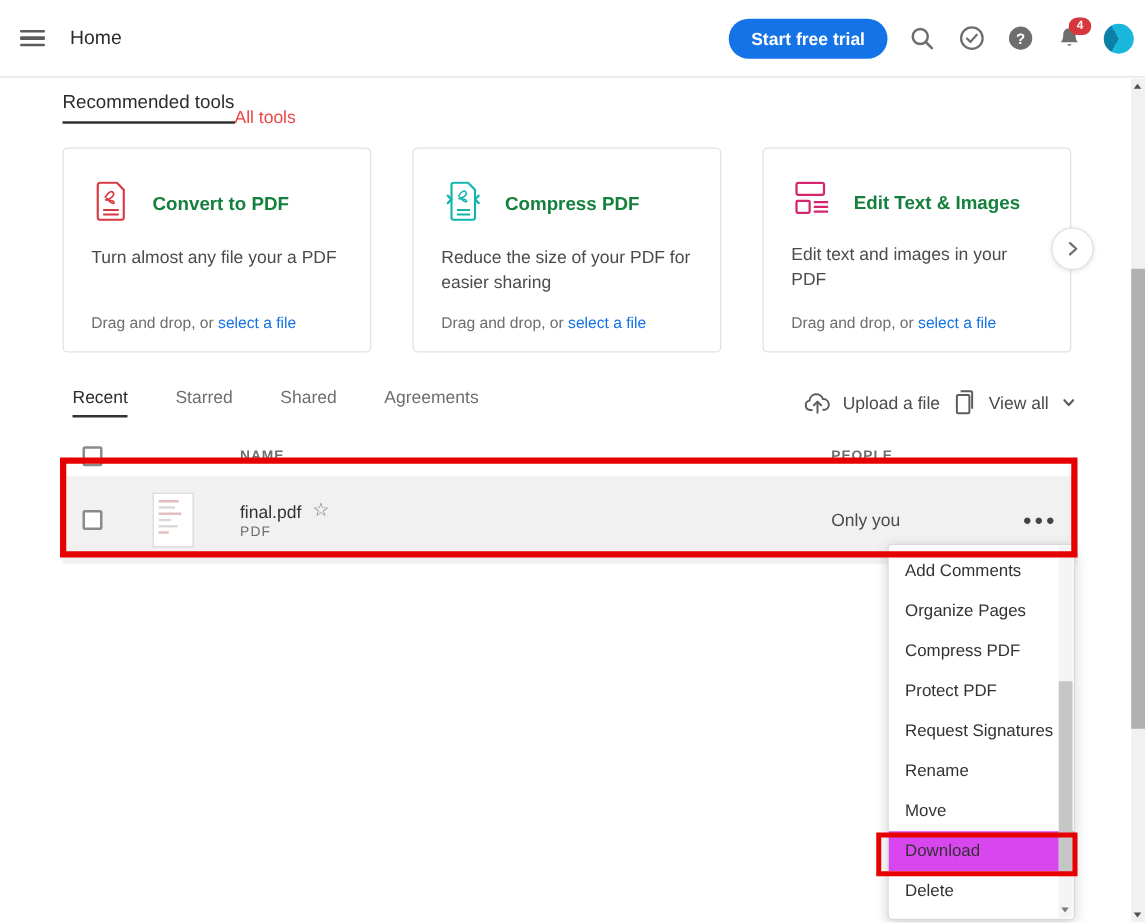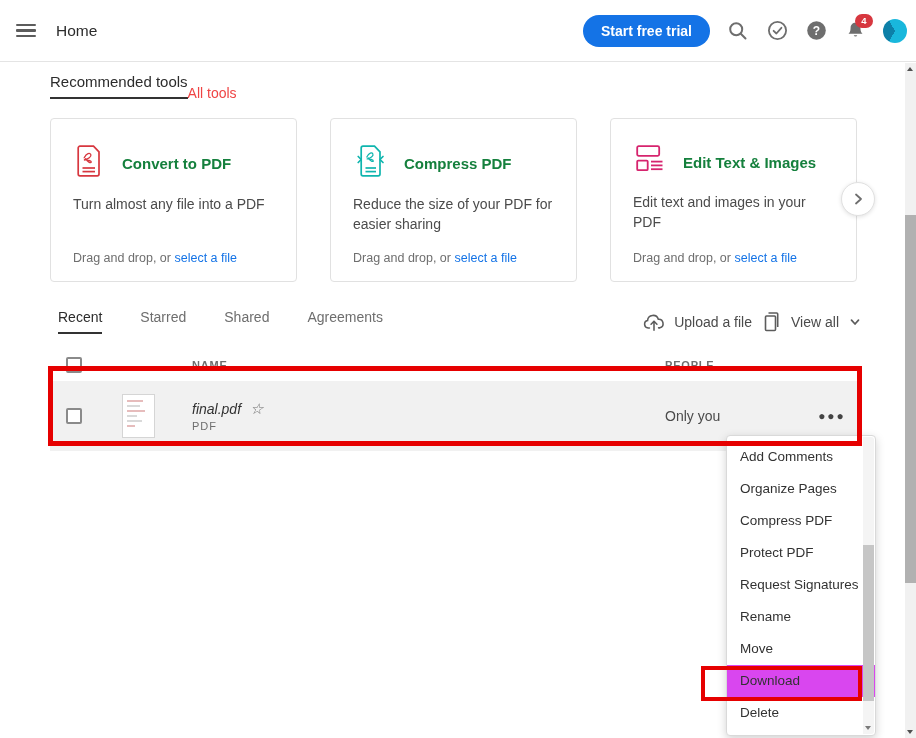--- a/index.html
+++ b/index.html
@@ -54,29 +54,29 @@
   .col-name{grid-column:3;padding-left:24px;}
   .col-people{grid-column:4;}
   .checkbox{width:16px;height:16px;border:2px solid #8a8a8a;border-radius:2px;background:#fff;
     box-sizing:border-box;margin-left:16px;cursor:pointer;}
   .trow{height:70px;background:#f1f1f1;cursor:pointer;}
   .thumb{width:33px;height:44px;background:#fff;border:1px solid #d5d5d5;box-sizing:border-box;
     margin-left:24px;padding:5px 4px;display:flex;flex-direction:column;gap:3px;}
   .thumb i{display:block;height:2px;background:#d9d9d9;}
   .thumb i.r{background:#e6bcbc;}
   .name-cell{padding-left:24px;}
-  .file-name-line{display:flex;gap:9px;font-size:14px;color:#323232;font-style:italic;}
+  .file-name-line{display:flex;gap:9px;font-size:14px;color:#323232;}
   .star{color:#6e6e6e;font-size:15px;cursor:pointer;line-height:1;}
   .file-type{margin-top:3px;font-size:11px;letter-spacing:1px;color:#6e6e6e;}
   .people-cell{font-size:14px;color:#4b4b4b;}
   .dots{grid-column:5;text-align:center;color:#444;font-size:12px;letter-spacing:2px;font-weight:bold;cursor:pointer;}
   
   .context-menu{position:absolute;left:710px;top:435px;width:150px;box-sizing:border-box;
     background:#fff;border:1px solid #d9d9d9;border-radius:4px;
-    box-shadow:0 3px 10px rgba(0,0,0,.18);padding:5px 0 6px;z-index:20;margin-left:16px;}
+    box-shadow:0 3px 10px rgba(0,0,0,.18);padding:5px 0 6px;z-index:20;}
   .menu-item{height:32px;line-height:32px;padding-left:13px;font-size:13.5px;color:#323232;cursor:pointer;
     white-space:nowrap;}
   .menu-item.highlighted{background:#d946ef;}
   .menu-scrollbar{position:absolute;top:1px;right:1px;bottom:1px;width:11px;background:#f4f4f4;
     border-radius:0 3px 3px 0;cursor:pointer;}
   .menu-thumb{position:absolute;top:108px;left:0;width:11px;height:156px;background:#c6c6c6;}
   .menu-arrow-down{position:absolute;bottom:4px;left:2px;width:0;height:0;
     border-left:3.5px solid transparent;border-right:3.5px solid transparent;border-top:4px solid #7a7a7a;}
   
   .page-scrollbar{position:absolute;top:63px;right:0;bottom:0;width:11px;background:#f1f1f1;z-index:15;cursor:pointer;}
@@ -151,21 +151,21 @@
         <span>
           <svg width="27" height="32" viewBox="0 0 27 32">
               <path d="M4 1.2h13.5L23 6.8V29a1.8 1.8 0 0 1-1.8 1.8H4A1.8 1.8 0 0 1 2.2 29V3A1.8 1.8 0 0 1 4 1.2z" fill="none" stroke="#d7373f" stroke-width="1.7"></path>
               <path d="M8.2 12.8c2.4-4.6 5.6-5.4 6.6-3.3 1 2.1-2.7 4.9-6.9 5.5 3.4-.4 7.6.6 7.3 2.2-.3 1.5-4-.6-5.7-3.5" fill="none" stroke="#d7373f" stroke-width="1.3" stroke-linecap="round"></path>
               <line x1="6.5" y1="23" x2="19" y2="23" stroke="#d7373f" stroke-width="1.7"></line>
               <line x1="6.5" y1="26.6" x2="19" y2="26.6" stroke="#d7373f" stroke-width="1.7"></line>
             </svg>
         </span>
         <span class="card-title">Convert to PDF</span>
       </div>
-      <div class="card-desc">Turn almost any file into a PDF</div>
+      <div class="card-desc">Turn almost any file your a PDF</div>
       <div class="card-foot">
         <span>Drag and drop, or</span>
         <span class="select-link">select a file</span>
       </div>
     </div>
 
     <div class="card">
       <div class="card-head">
         <span>
           <svg width="29" height="32" viewBox="0 0 29 32">

